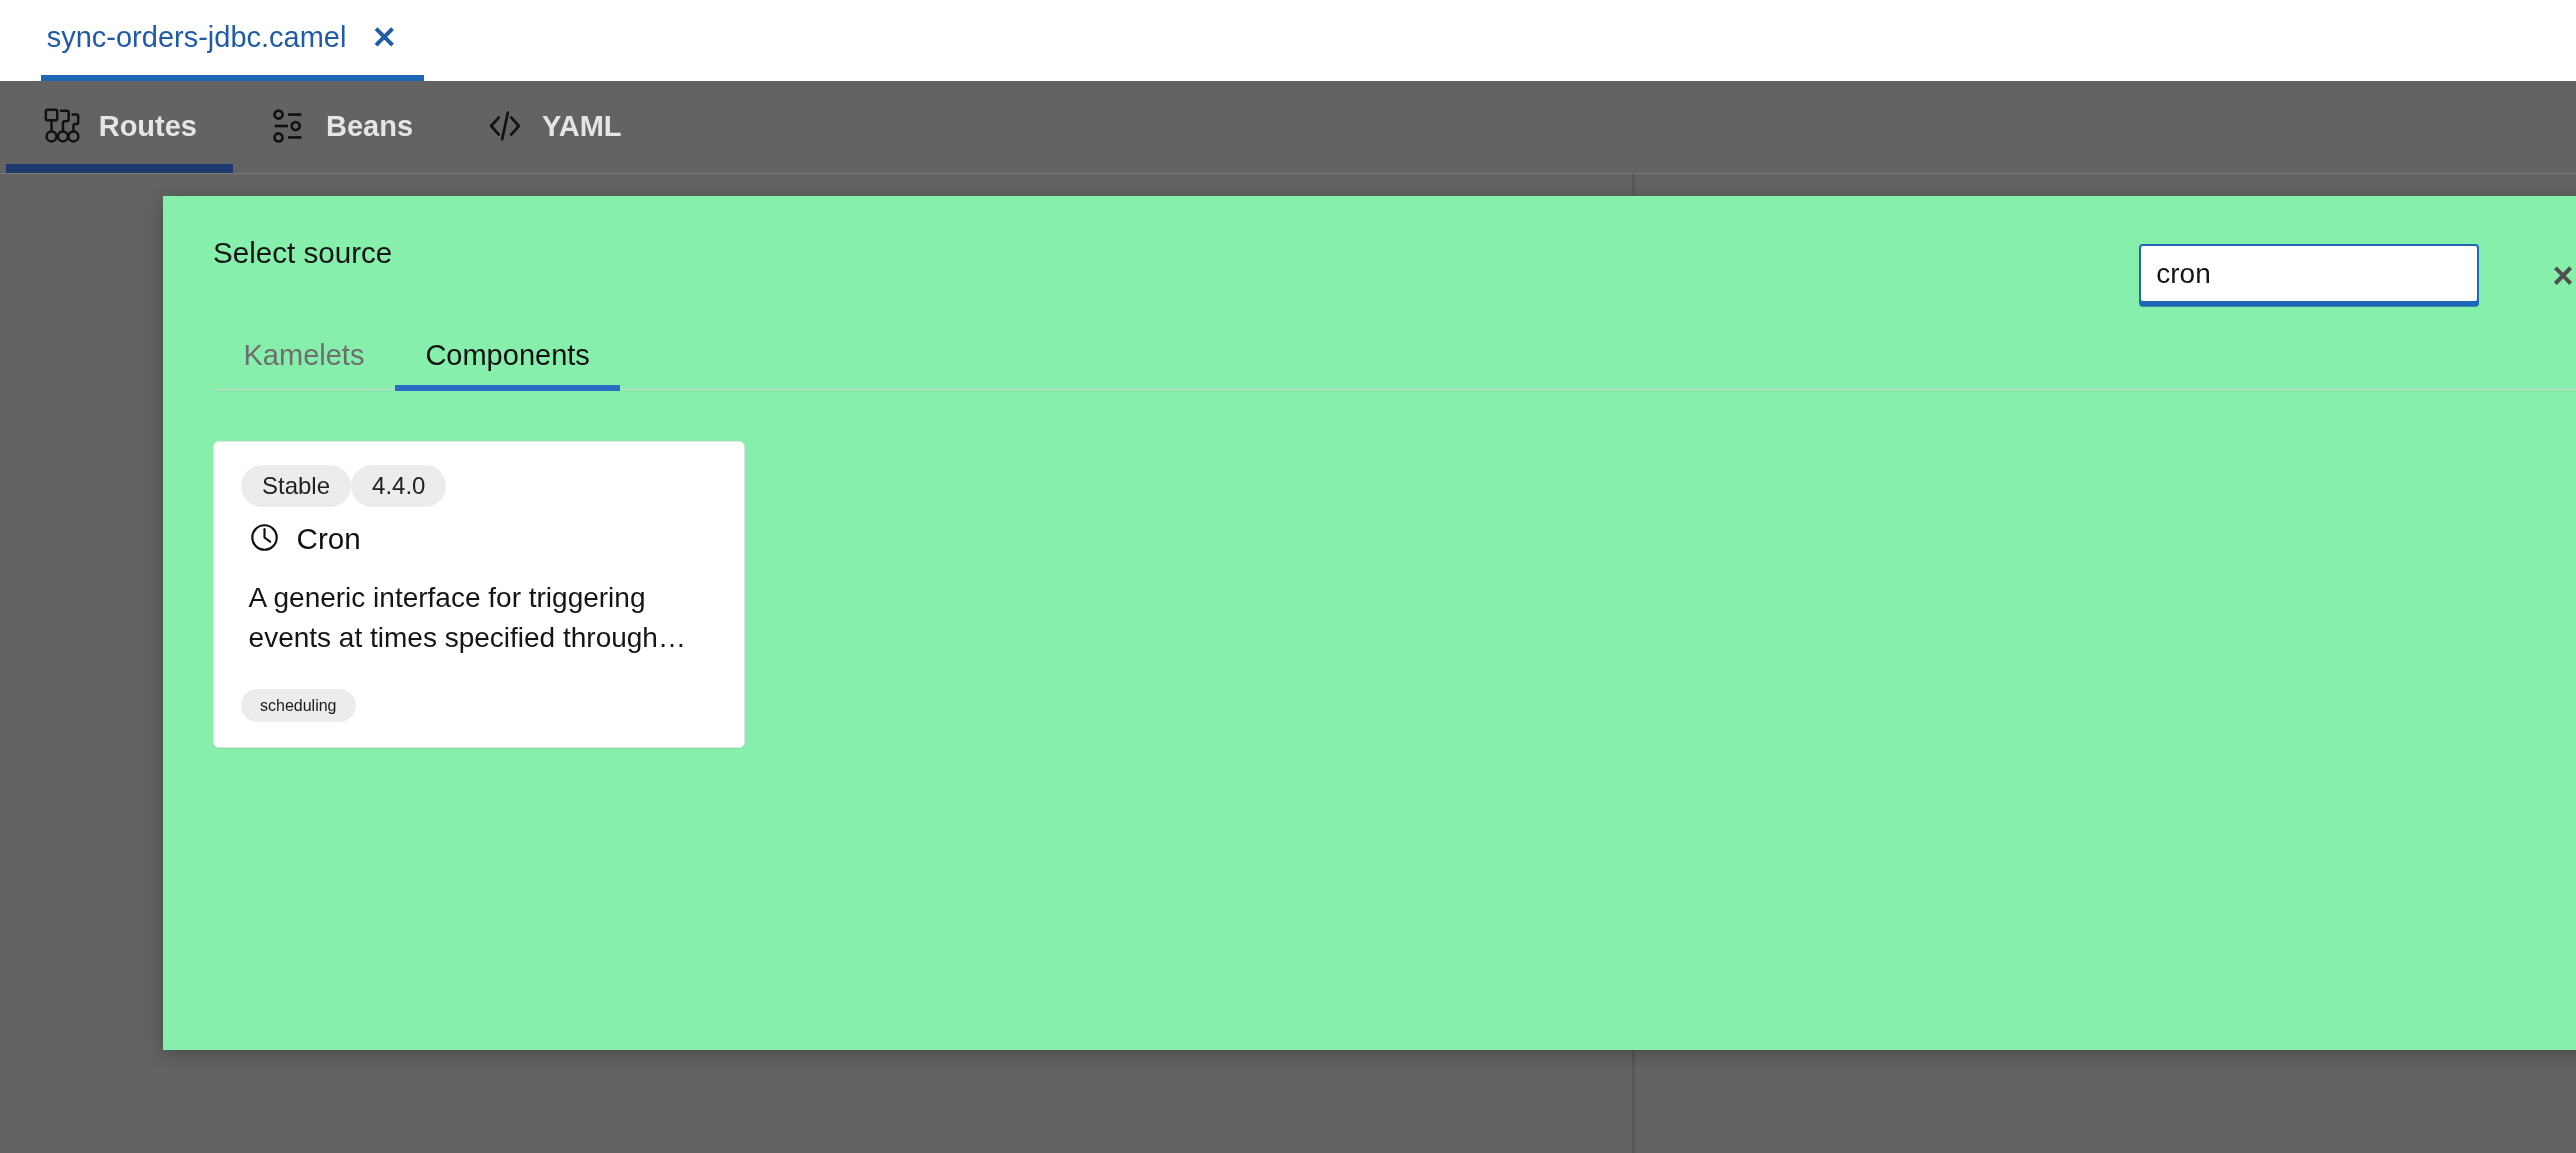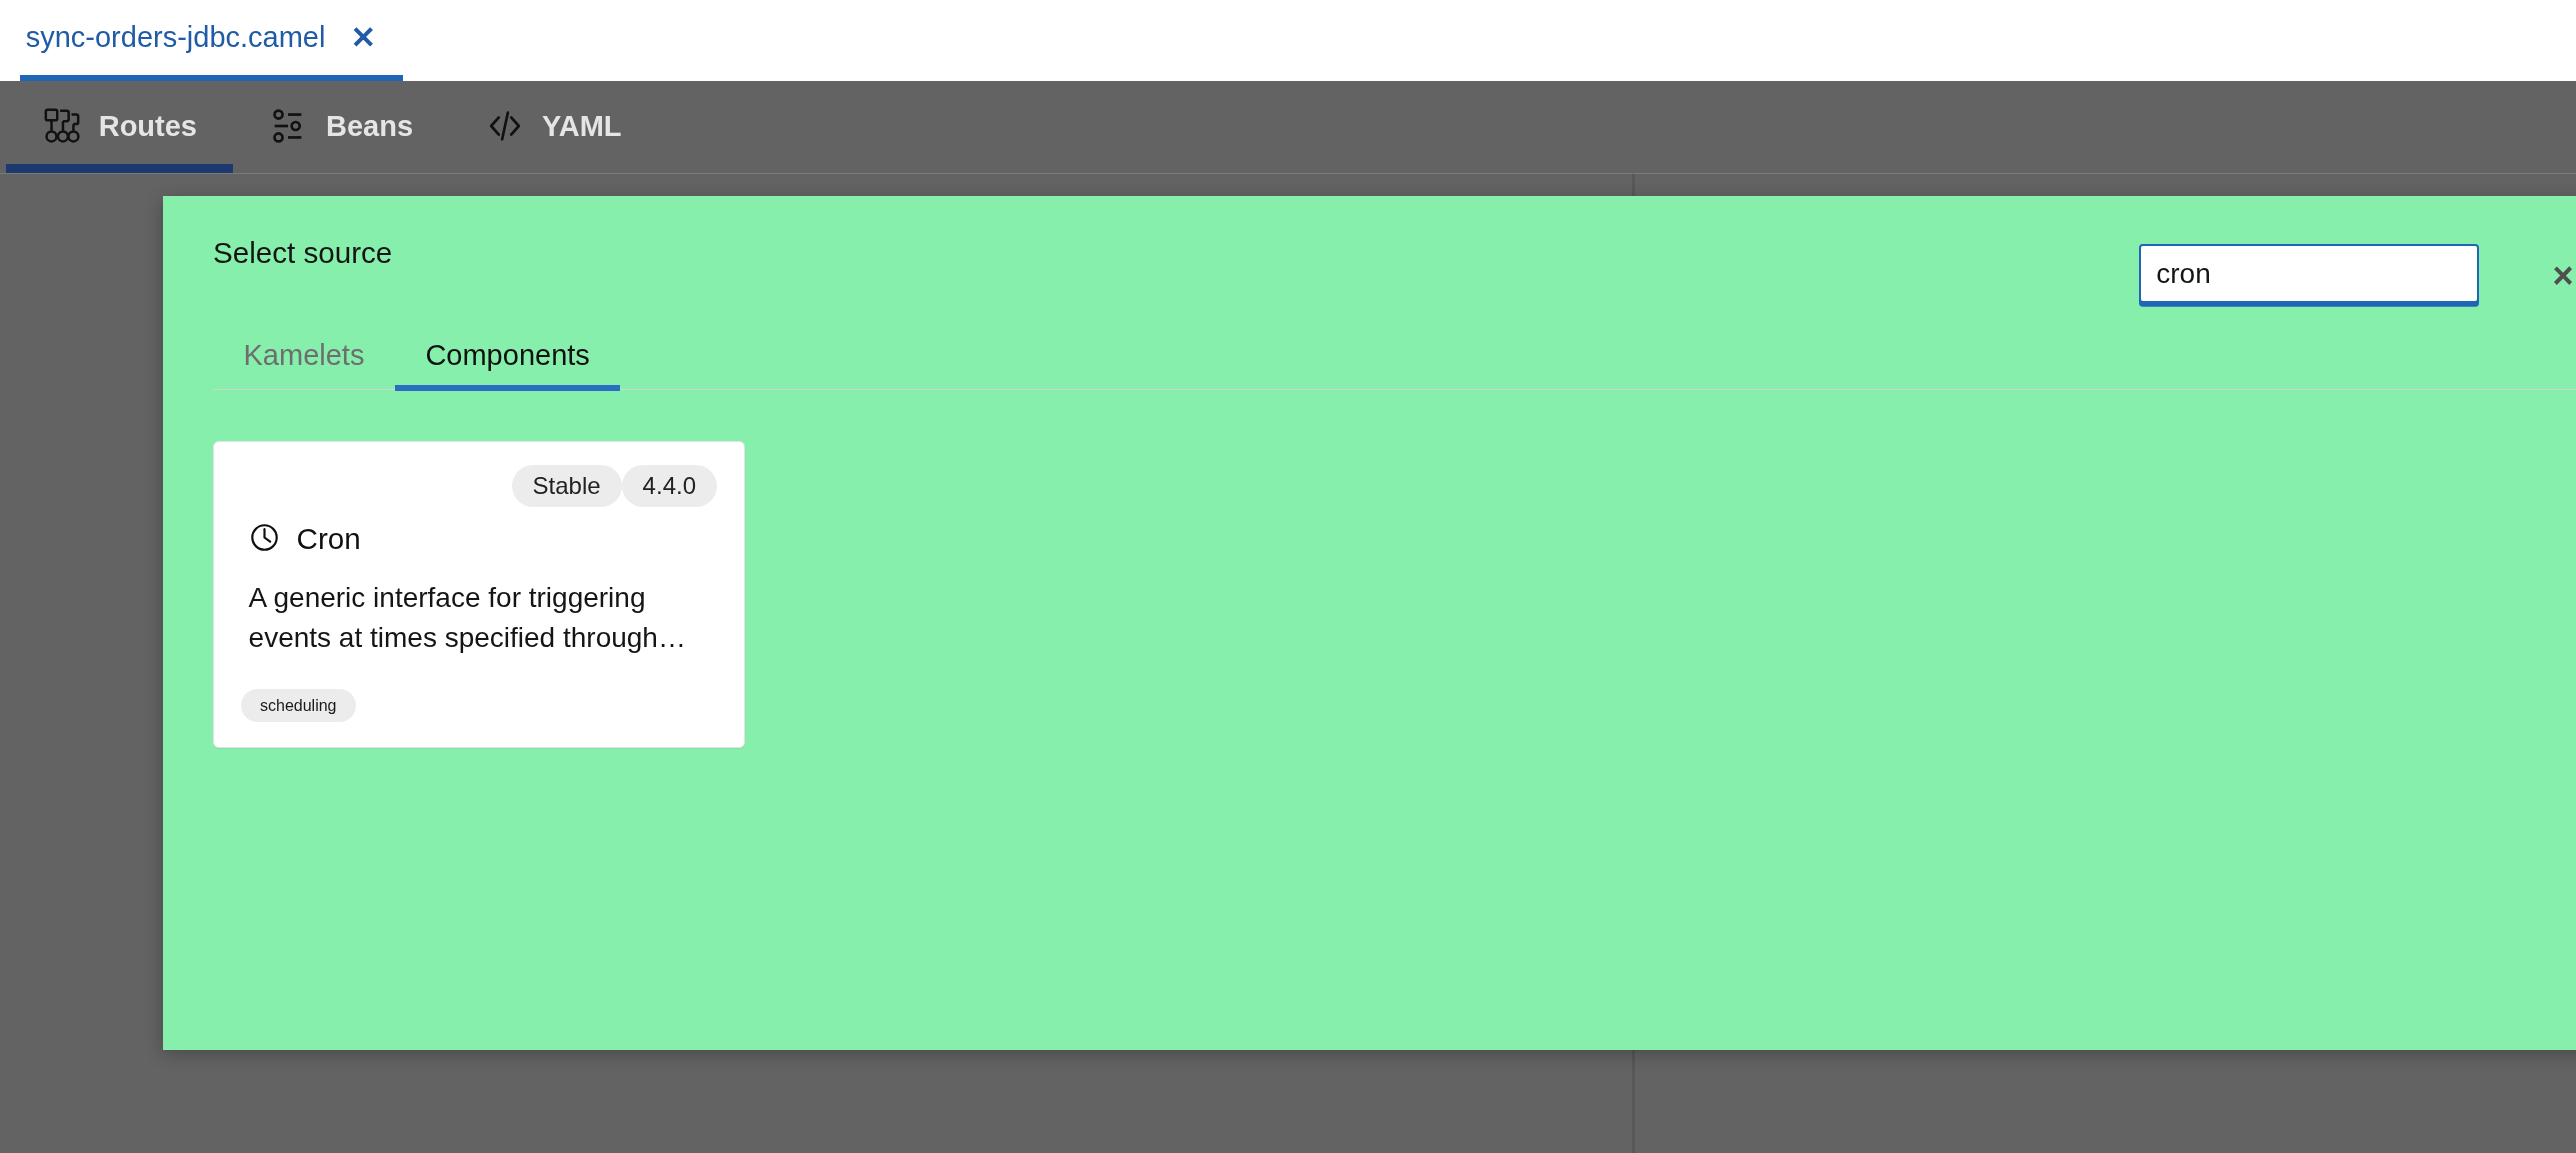--- a/index.html
+++ b/index.html
@@ -23,21 +23,21 @@
 
   
   .filetab-strip {
     position: absolute;
     left: 0; top: 0;
     width: 2576px; height: 81px;
     background: #ffffff;
   }
   .filetab {
     position: absolute;
-    left: 20px; top: 0;
+    left: 41px; top: 0;
     height: 81px;
     display: flex;
     align-items: center;
     gap: 25px;
     padding: 0 27px 0 5.7px;
     border-bottom: 6.7px solid #1f67b6;
     border-top-left-radius: 5.7px;
     border-top-right-radius: 5.7px;
     cursor: pointer;
   }
@@ -229,21 +229,21 @@
     border-radius: 5.7px;
     padding: 23px 27px 25px 27px;
     display: flex;
     flex-direction: column;
     cursor: pointer;
     box-shadow: 0 1px 1.9px rgba(0,0,0,0.05);
   }
   .comp-card-top {
     display: flex;
     align-items: center;
-    justify-content: flex-end;
+    justify-content: flex-start;
     margin-bottom: 11.4px;
   }
   .pill {
     display: inline-block;
     background: #ececec;
     color: #222222;
     border-radius: 29px;
     padding: 7.6px 21px;
     font-size: 24px;
     line-height: 1.1;

